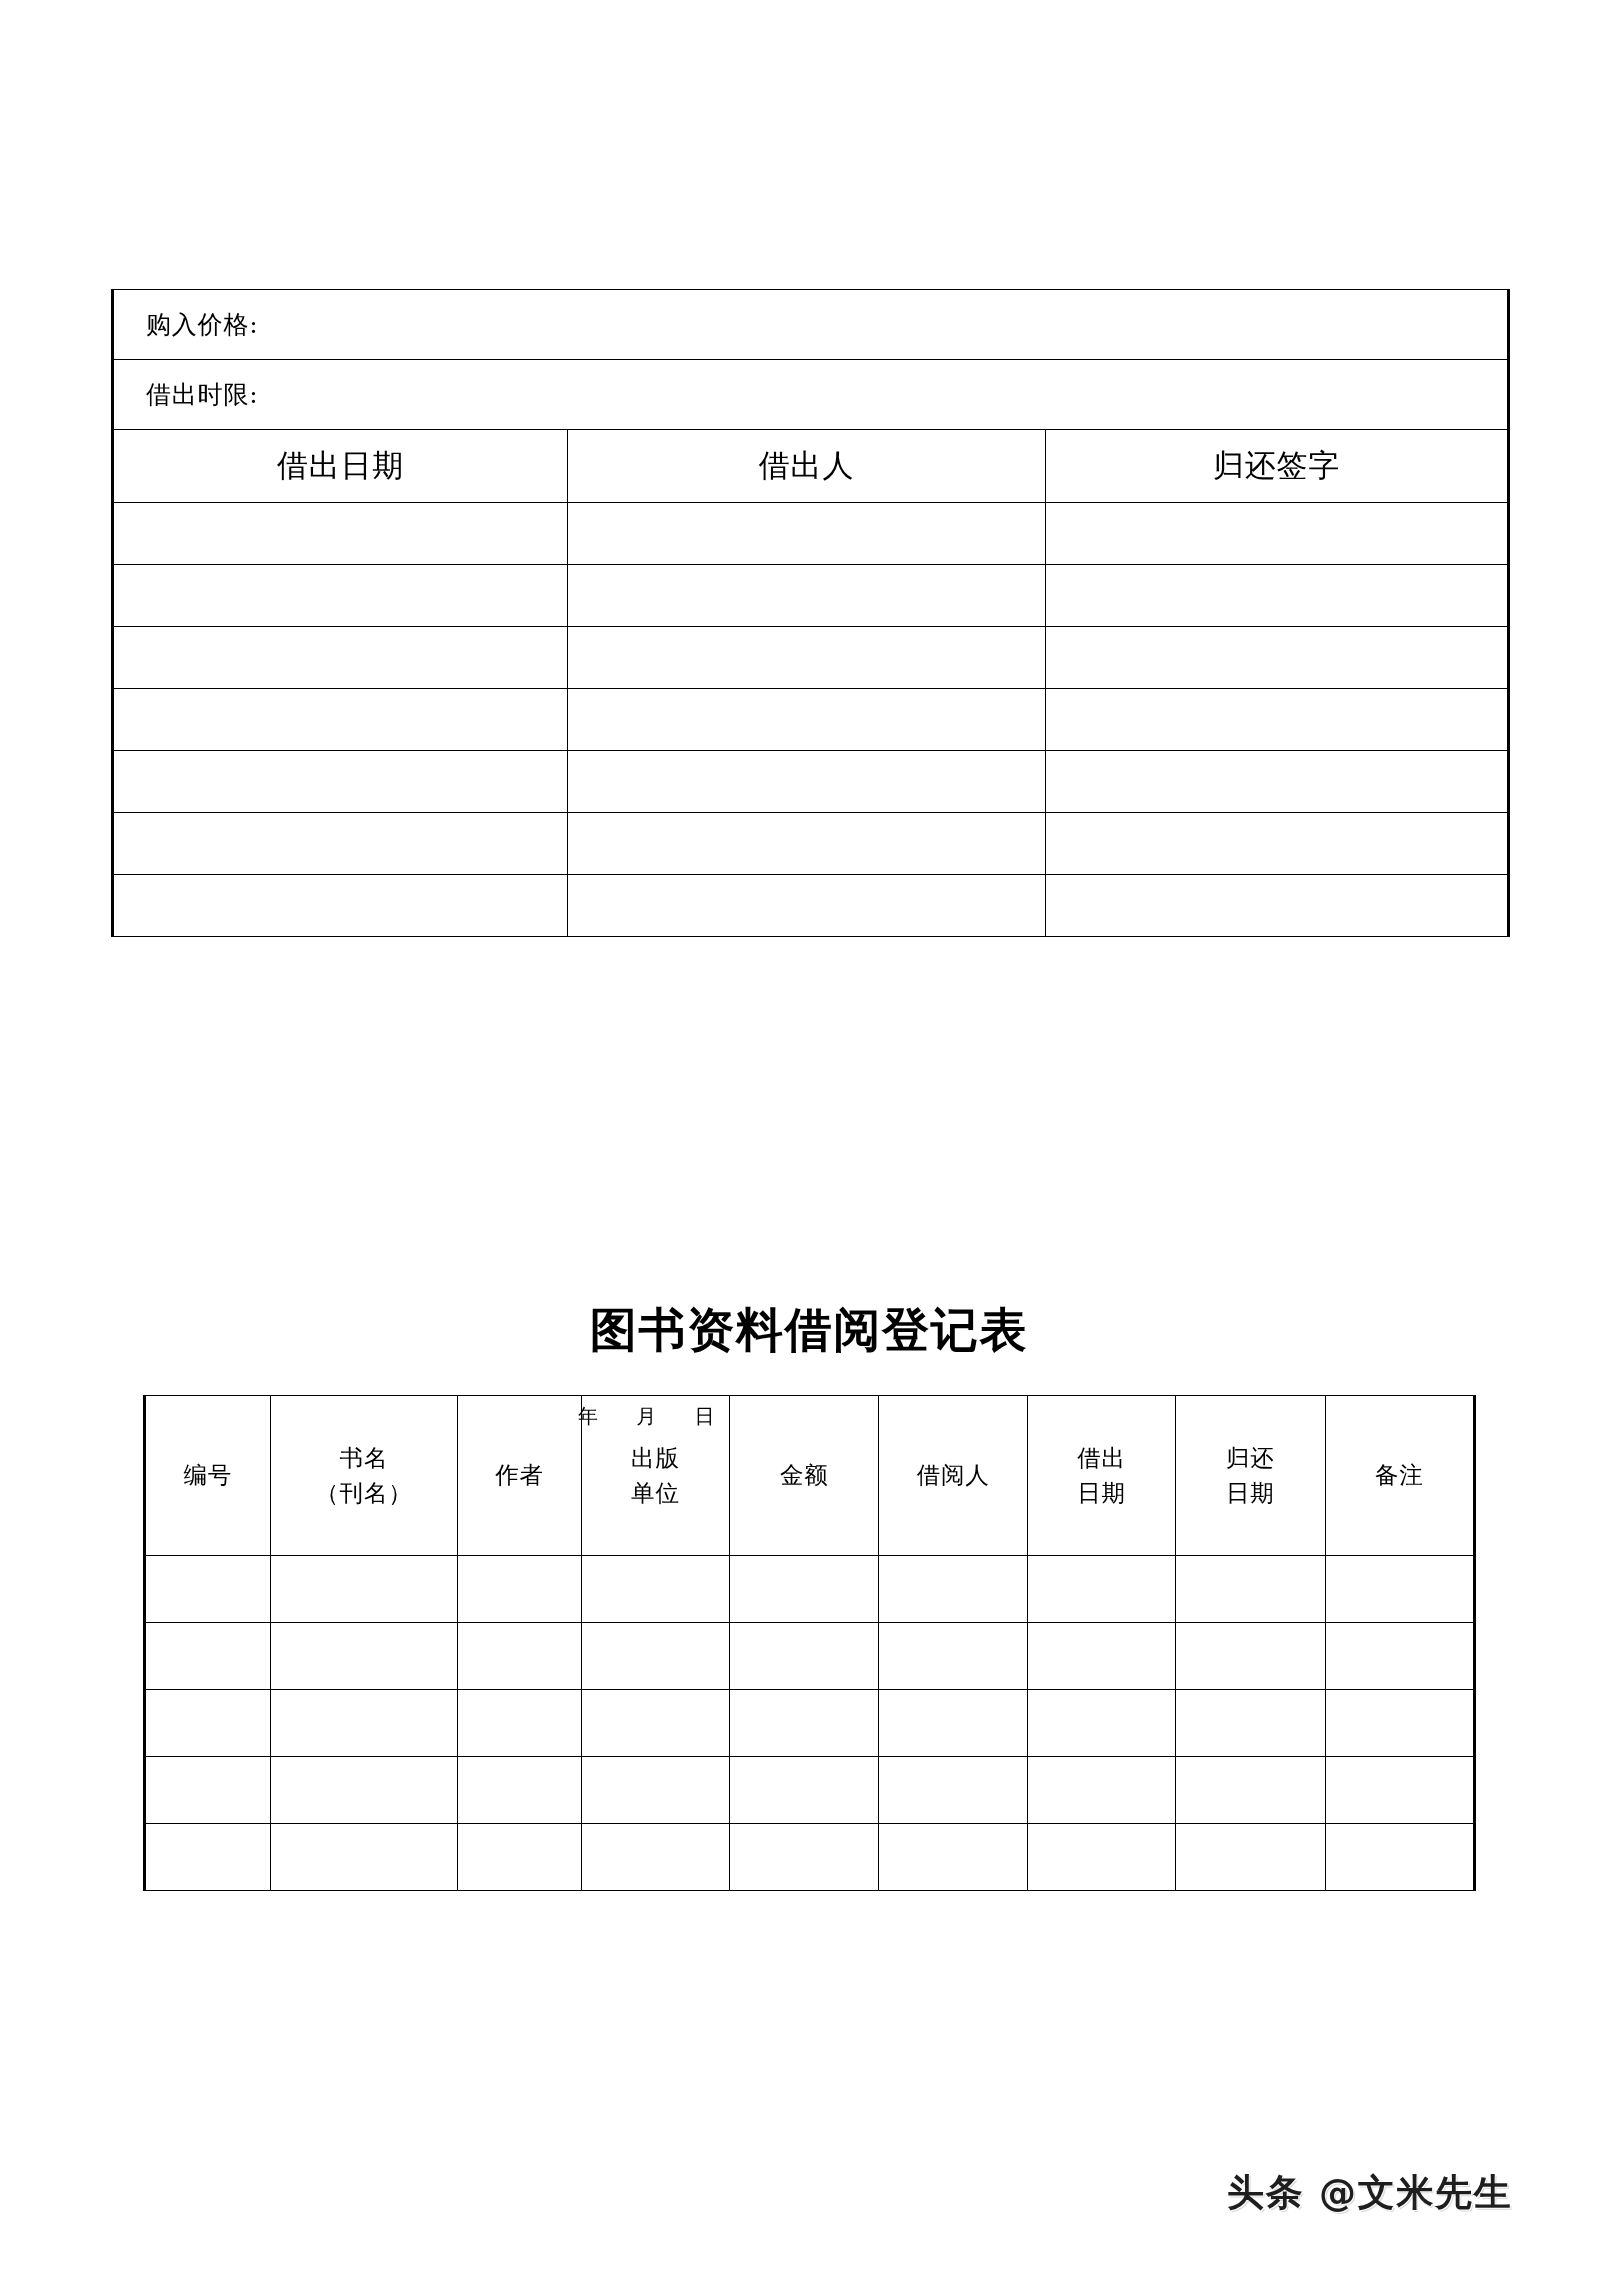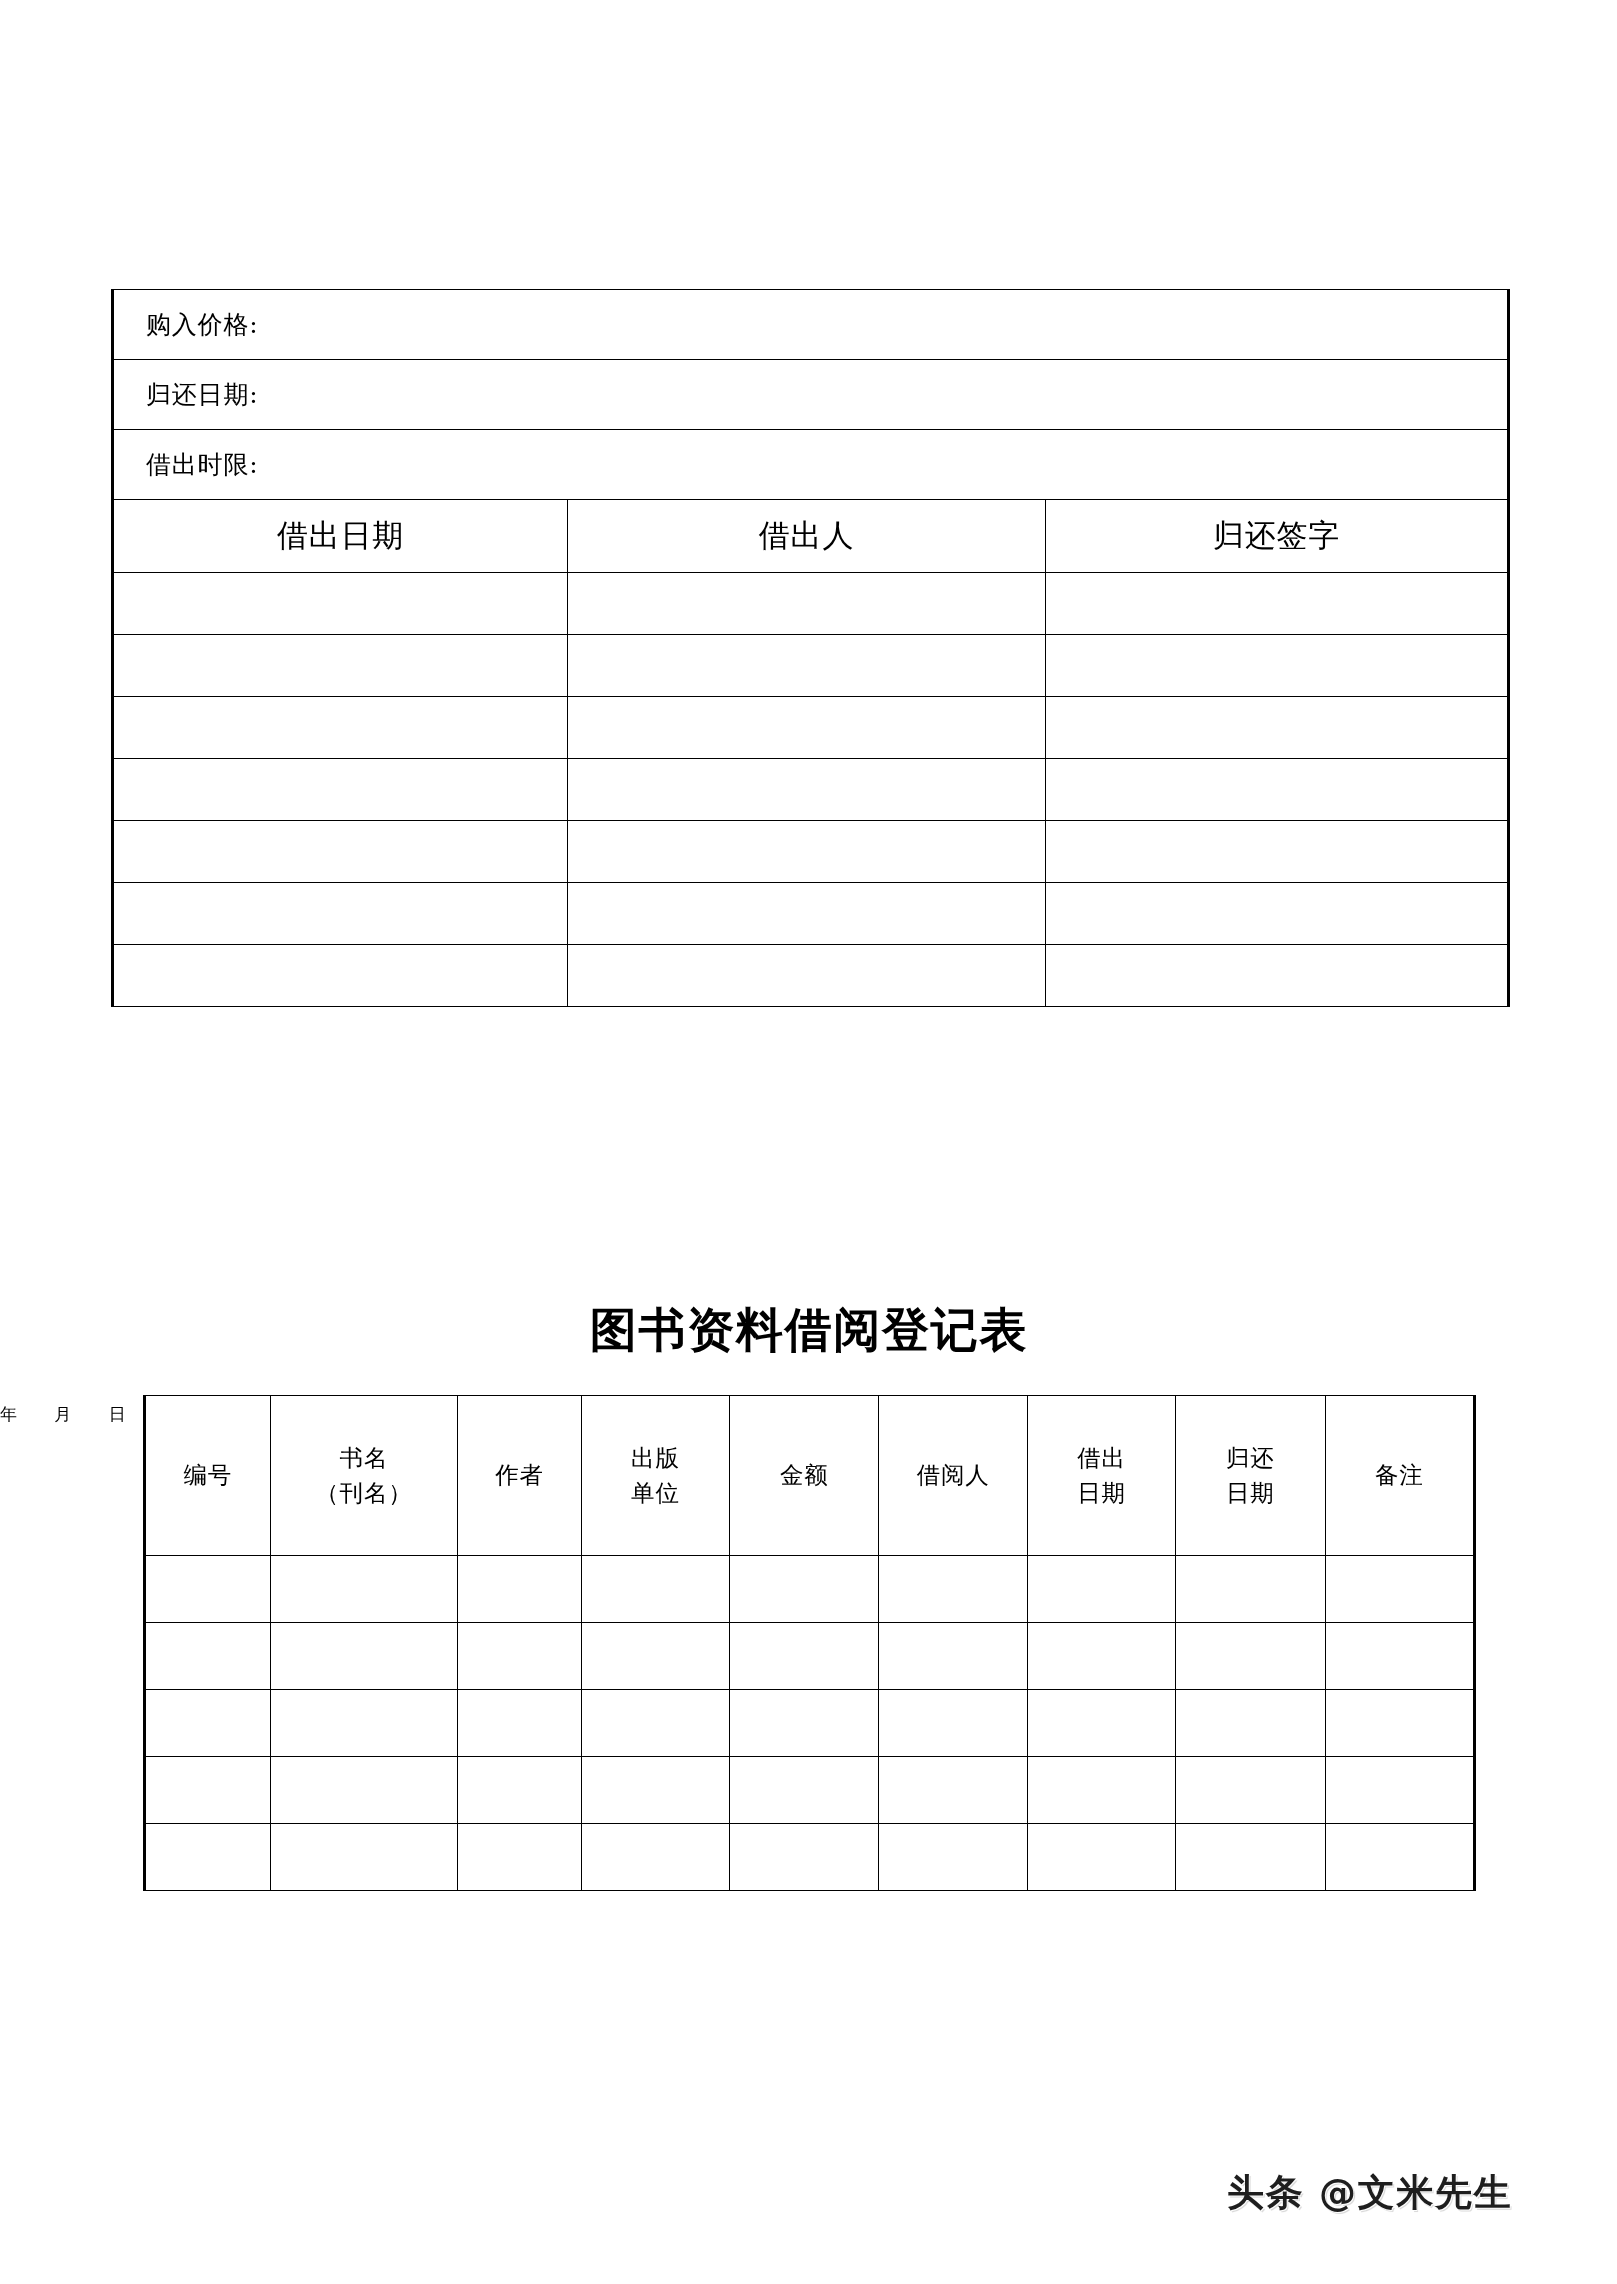--- a/index.html
+++ b/index.html
@@ -75,22 +75,22 @@
     letter-spacing: 1.7px;
     font-family: "DejaVu Serif", "Liberation Serif", serif;
   }
 
   
   .date-line {
     position: absolute;
     left: 0;
     top: 1403px;
     width: 1294px;
-    text-align: left;
-    font-size: 17px;
+    text-align: center;
+    font-size: 20px;
     letter-spacing: 1.7px;
   }
   .date-line span { margin-left: 28.5px; }
   .date-line span:first-child { margin-left: 0; }
 
   
   .table-two {
     position: absolute;
     left: 143px;
     top: 1395px;
@@ -147,23 +147,20 @@
 
   <table class="table-one">
     <colgroup>
       <col class="t1-col-a">
         <col class="t1-col-b">
         <col class="t1-col-c">
     </colgroup>
     <tbody>
       <tr>
         <td class="label-cell outer-left outer-right" colspan="3">购入价格:</td>
-      </tr>
-      <tr>
-        <td class="label-cell outer-left outer-right" colspan="3">归还日期:</td>
       </tr>
       <tr>
         <td class="label-cell outer-left outer-right" colspan="3">借出时限:</td>
       </tr>
       <tr>
         <td class="head-cell outer-left">借出日期</td>
         <td class="head-cell">借出人</td>
         <td class="head-cell outer-right">归还签字</td>
       </tr>
 

